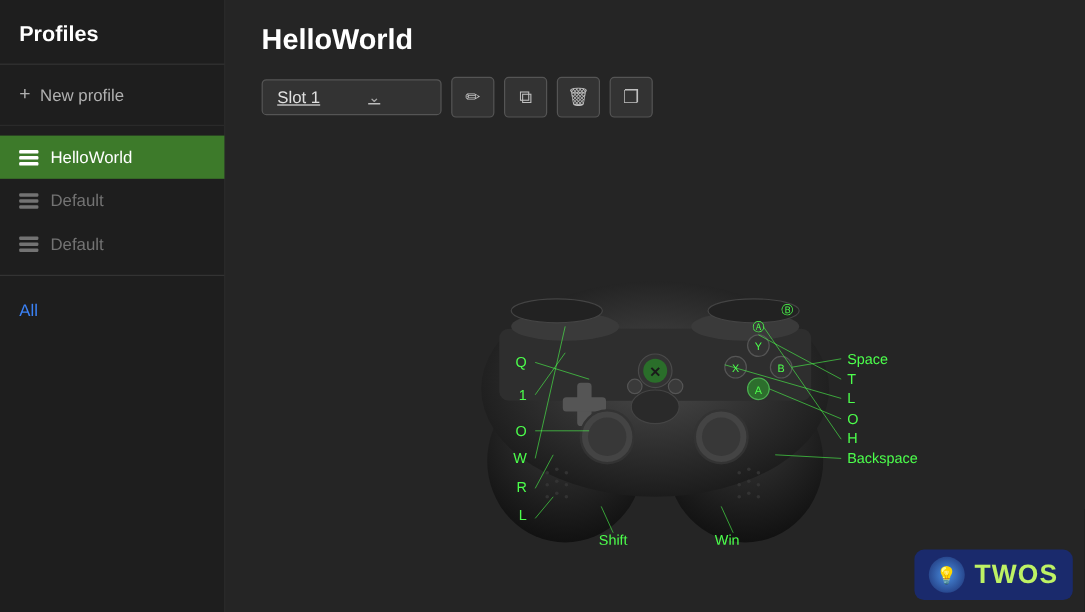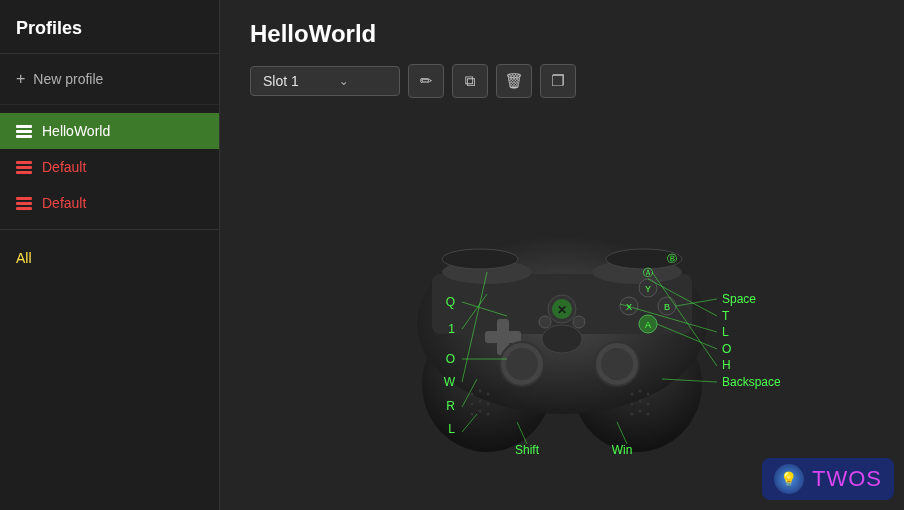--- a/index.html
+++ b/index.html
@@ -13,21 +13,21 @@
       display: flex;
       flex-direction: column;
     }
     .app-container {
       display: flex;
       flex: 1;
       height: 100%;
     }
     
     .sidebar {
-      width: 220px;
+      width: 188px;
       background: #1e1e1e;
       border-right: 1px solid #333;
       display: flex;
       flex-direction: column;
       padding-top: 0;
       flex-shrink: 0;
     }
     .sidebar-header {
       padding: 18px 16px 14px 16px;
       font-size: 18px;
@@ -55,21 +55,21 @@
       padding: 8px 0;
       border-bottom: 1px solid #333;
     }
     .profile-item {
       display: flex;
       align-items: center;
       gap: 10px;
       padding: 10px 16px;
       cursor: pointer;
       font-size: 14px;
-      color: #ef4444;
+      color: #737373;
     }
     .profile-item.active {
       background: #3d7a2a;
       color: #ffffff;
     }
     .profile-icon {
       display: flex;
       flex-direction: column;
       gap: 2px;
       flex-shrink: 0;
@@ -82,21 +82,21 @@
       border-radius: 1px;
     }
     .tags-section {
       padding: 20px 16px 8px 16px;
       display: flex;
       flex-direction: column;
       gap: 10px;
     }
     .tag-item {
       font-size: 14px;
-      color: #fde047;
+      color: #3b82f6;
       cursor: pointer;
     }
     
     .main-content {
       flex: 1;
       background: #252525;
       padding: 20px 30px;
       display: flex;
       flex-direction: column;
       position: relative;
@@ -119,20 +119,21 @@
       align-items: center;
       background: #333;
       border: 1px solid #555;
       border-radius: 4px;
       padding: 6px 12px;
       gap: 40px;
       cursor: pointer;
       min-width: 150px;
       color: #e0e0e0;
       font-size: 14px;
+      text-decoration: underline;
     }
     .slot-dropdown .chevron {
       color: #aaa;
       font-size: 12px;
     }
     .toolbar-btn {
       background: #333;
       border: 1px solid #555;
       border-radius: 4px;
       width: 36px;
@@ -180,23 +181,23 @@
       width: 30px;
       height: 30px;
       background: radial-gradient(circle, #4a90e2, #1a2a6c);
       border-radius: 50%;
       display: flex;
       align-items: center;
       justify-content: center;
       font-size: 14px;
     }
     .watermark-text {
-      color: #d946ef;
+      color: #bef264;
       font-size: 22px;
-      font-weight: 400;
+      font-weight: 700;
       letter-spacing: 1px;
     }
   </style>
 </head>
 <body>
 
 <div class="app-container">
 
   <div class="sidebar">
     <div class="sidebar-header">Profiles</div>

